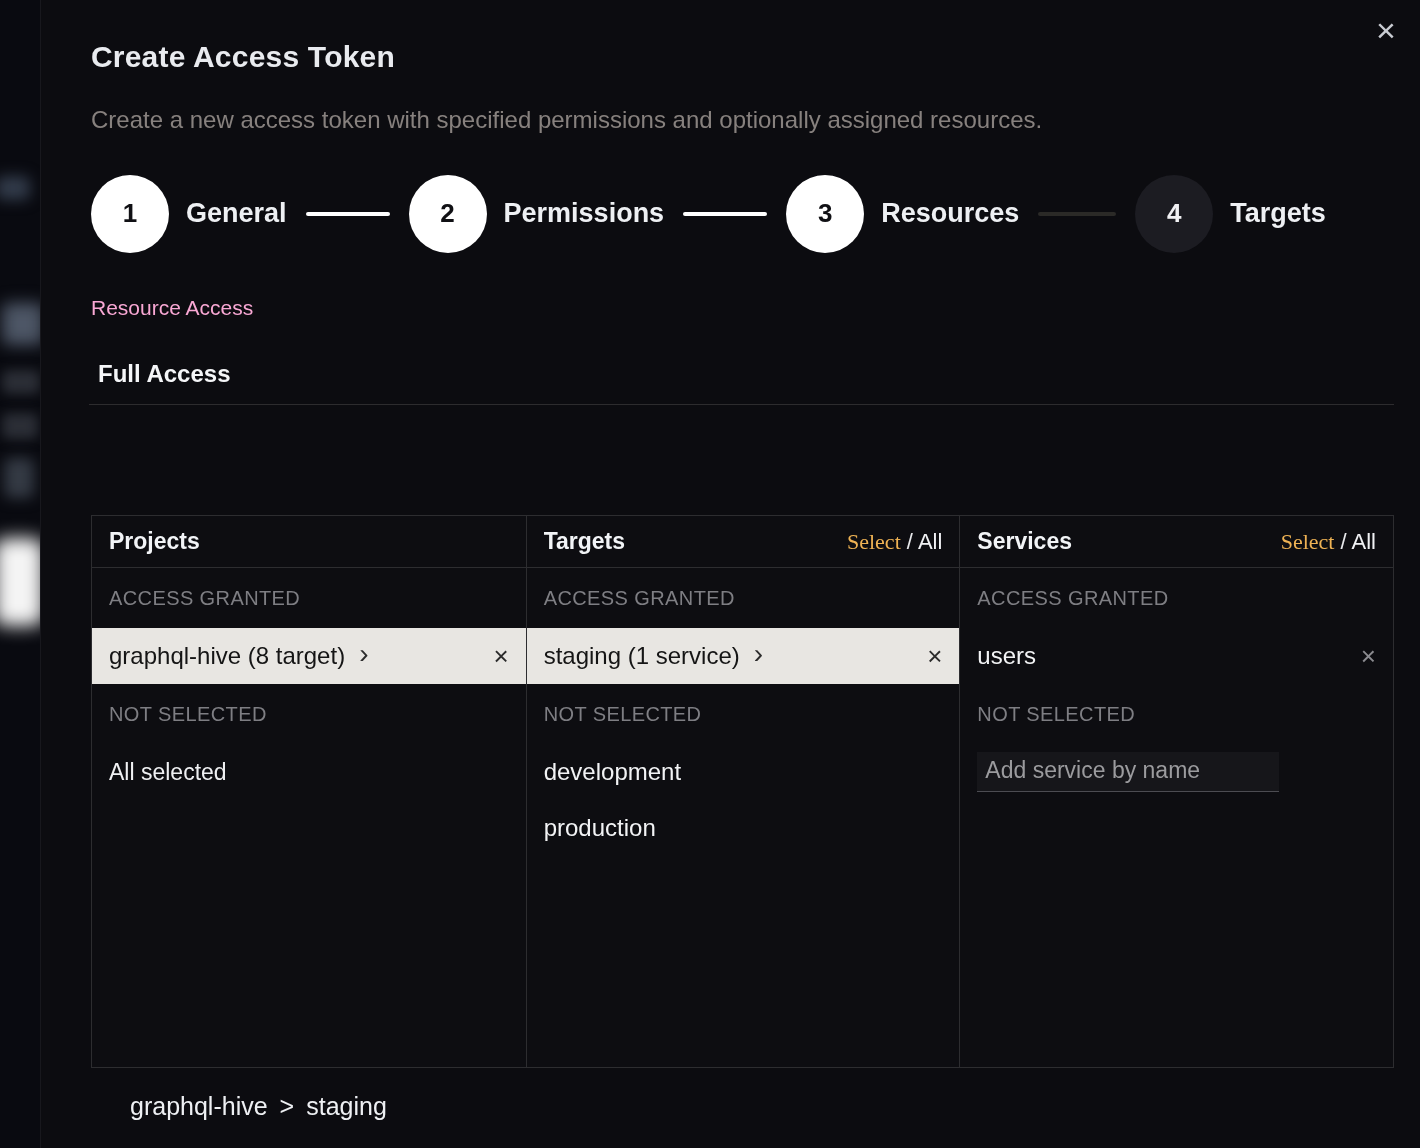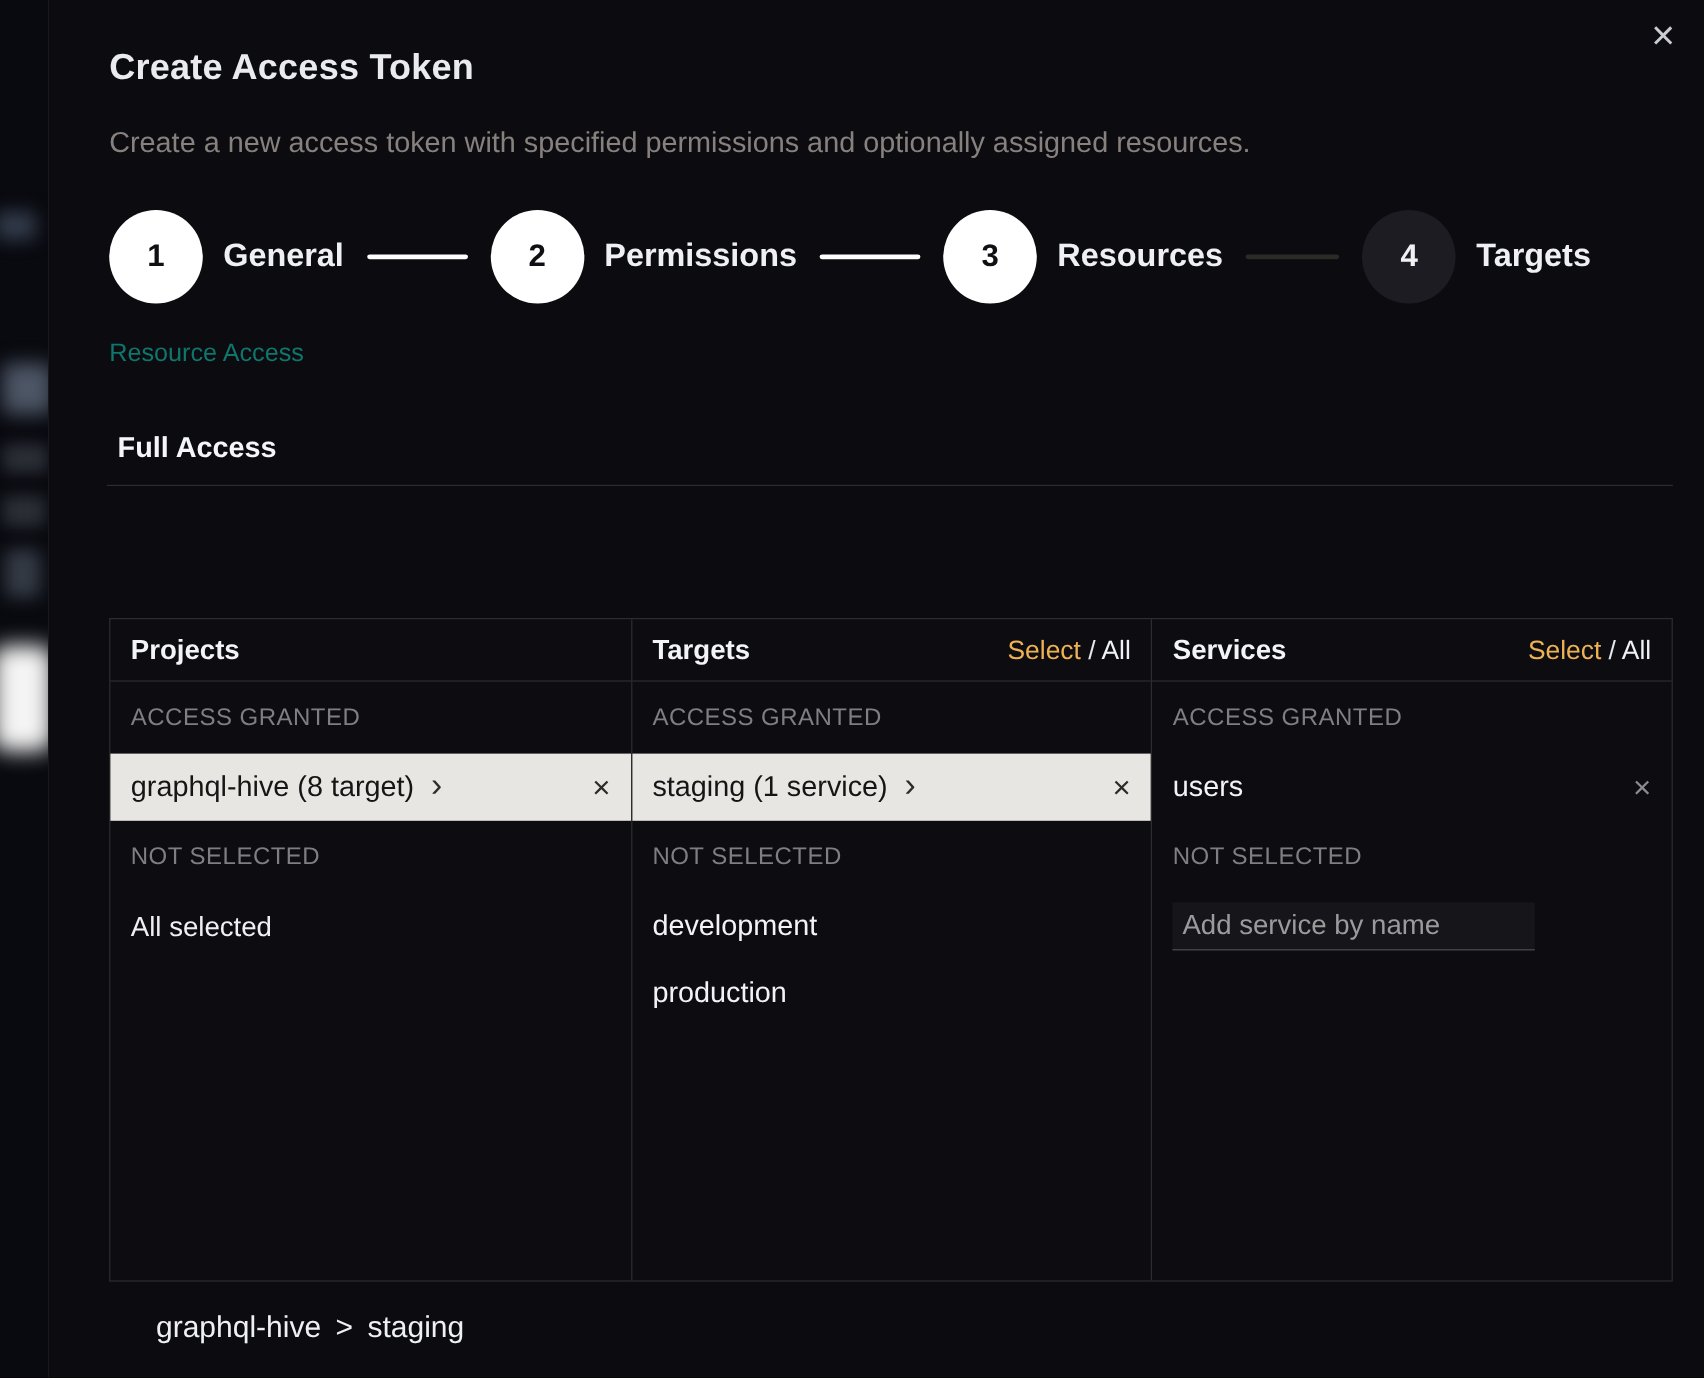--- a/index.html
+++ b/index.html
@@ -35,21 +35,21 @@
   .step { display:flex; align-items:center; }
   .step-circle { width:78px; height:78px; border-radius:50%; background:#ffffff; color:#101014;
                  display:flex; align-items:center; justify-content:center;
                  font-size:26px; font-weight:bold; flex:none; }
   .step.upcoming .step-circle { background:#1c1c22; color:#f1f1f4; }
   .step-label { margin-left:17px; font-size:27px; font-weight:bold; color:#eef0f3; white-space:nowrap; }
   .connector { width:84px; height:4px; border-radius:2px; background:#ffffff; margin:0 19px; flex:none; }
   .connector.dim { background:#2b2a27; width:78px; }
 
   
-  .section-heading { position:absolute; left:50px; top:283px; font-size:21px; font-weight:500; color:#0f766e; }
+  .section-heading { position:absolute; left:50px; top:296px; font-size:21px; font-weight:500; color:#f9a8d4; }
 
   .tabs { position:absolute; left:48px; top:360px; width:1305px; display:flex;
           border-bottom:1px solid #2d2c2e; }
   .tab { position:relative; padding:0 16px 16px 16px; font-size:24px; font-weight:bold;
          color:#f5f6f8; cursor:pointer; white-space:nowrap; }
   .tab:first-child { padding-left:9px; }
   .tab.active { color:#eeb254; }
   .tab.active::after { content:""; position:absolute; left:0; right:0; bottom:-2px; height:3px;
                        background:#eeb254; border-radius:2px; }
   .tab + .tab { margin-left:16px; }
@@ -60,21 +60,21 @@
   .res-table { position:absolute; left:50px; top:515px; width:1303px; height:553px;
                border:1px solid #2d2d30; display:grid; grid-template-columns:1fr 1fr 1fr;
                background:#0d0d11; }
   .res-col { display:flex; flex-direction:column; min-width:0; }
   .res-col + .res-col { border-left:1px solid #2d2d30; }
 
   .col-header { height:52px; flex:none; display:flex; align-items:center; padding:0 17px;
                 border-bottom:1px solid #2d2d30; }
   .col-title { font-size:23px; font-weight:bold; color:#f2f4f7; }
   .select-links { margin-left:auto; font-size:22px; white-space:nowrap; }
-  .select-link { color:#eeb254; cursor:pointer; }
+  .select-link { color:#eeb254; cursor:pointer;font-family:Liberation Serif, serif; }
   .sep-slash { color:#e8e9ec; }
   .all-link { color:#f0f1f4; cursor:pointer; }
 
   .group-label { height:60px; flex:none; display:flex; align-items:center; padding:0 17px;
                  font-size:20px; color:#7e7e83; letter-spacing:0.4px; }
 
   .item-row { height:56px; flex:none; display:flex; align-items:center; padding:0 17px;
               font-size:24px; color:#f2f3f5; cursor:pointer; }
   .item-row.selected { background:#e8e6e2; color:#151515; }
   .chevron-r { margin-left:14px; font-size:28px; line-height:1; color:#2d2d2d;

